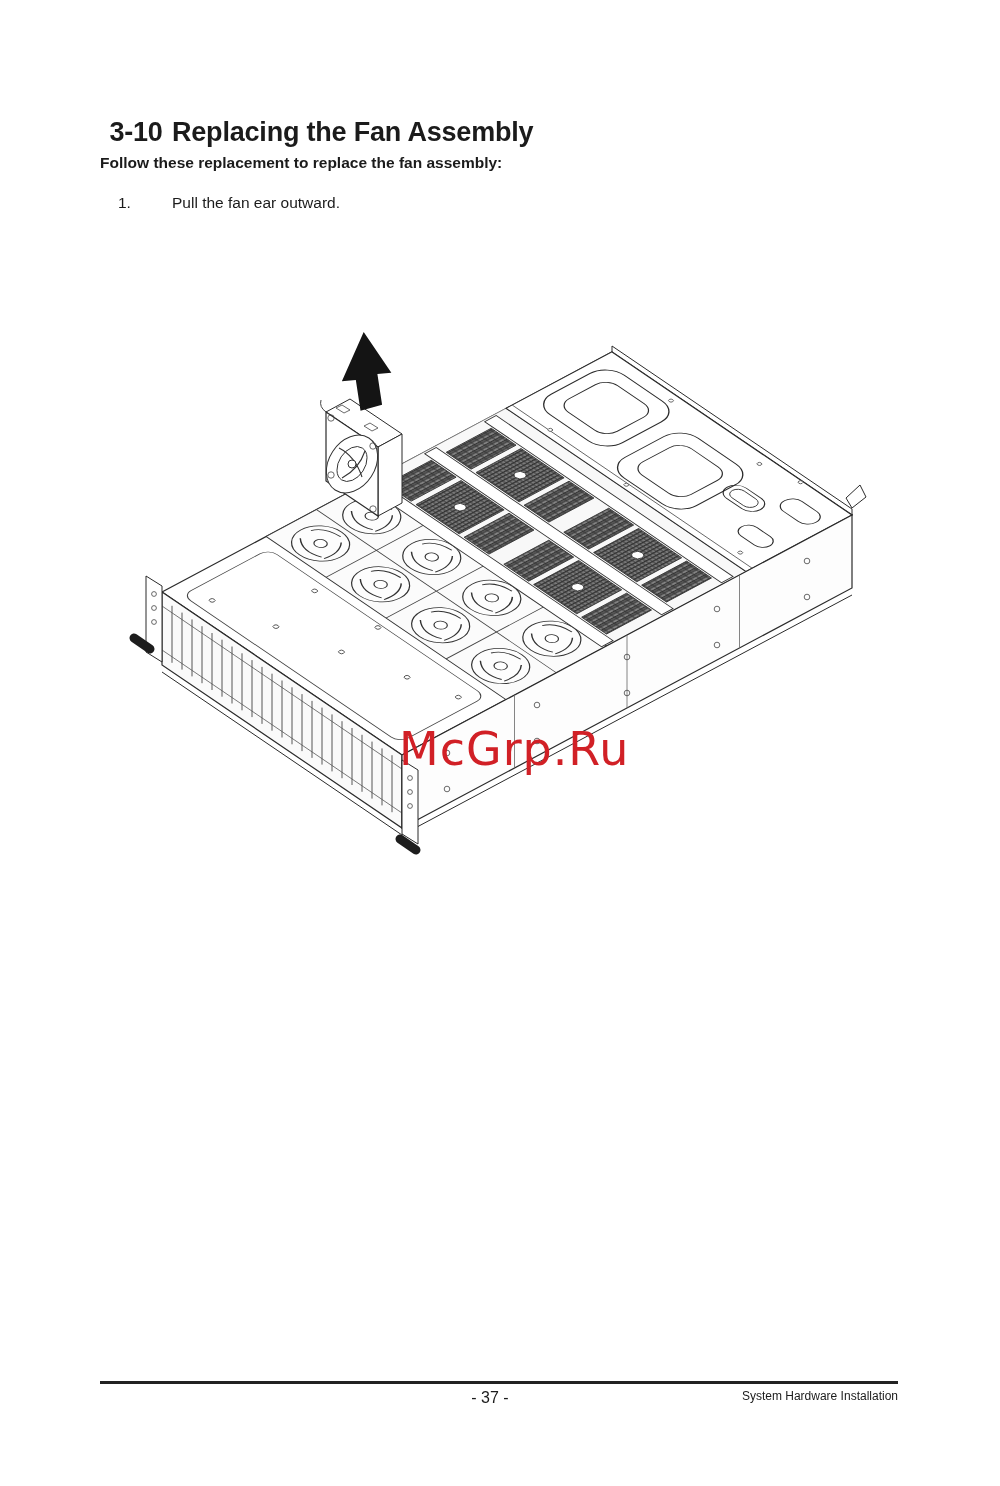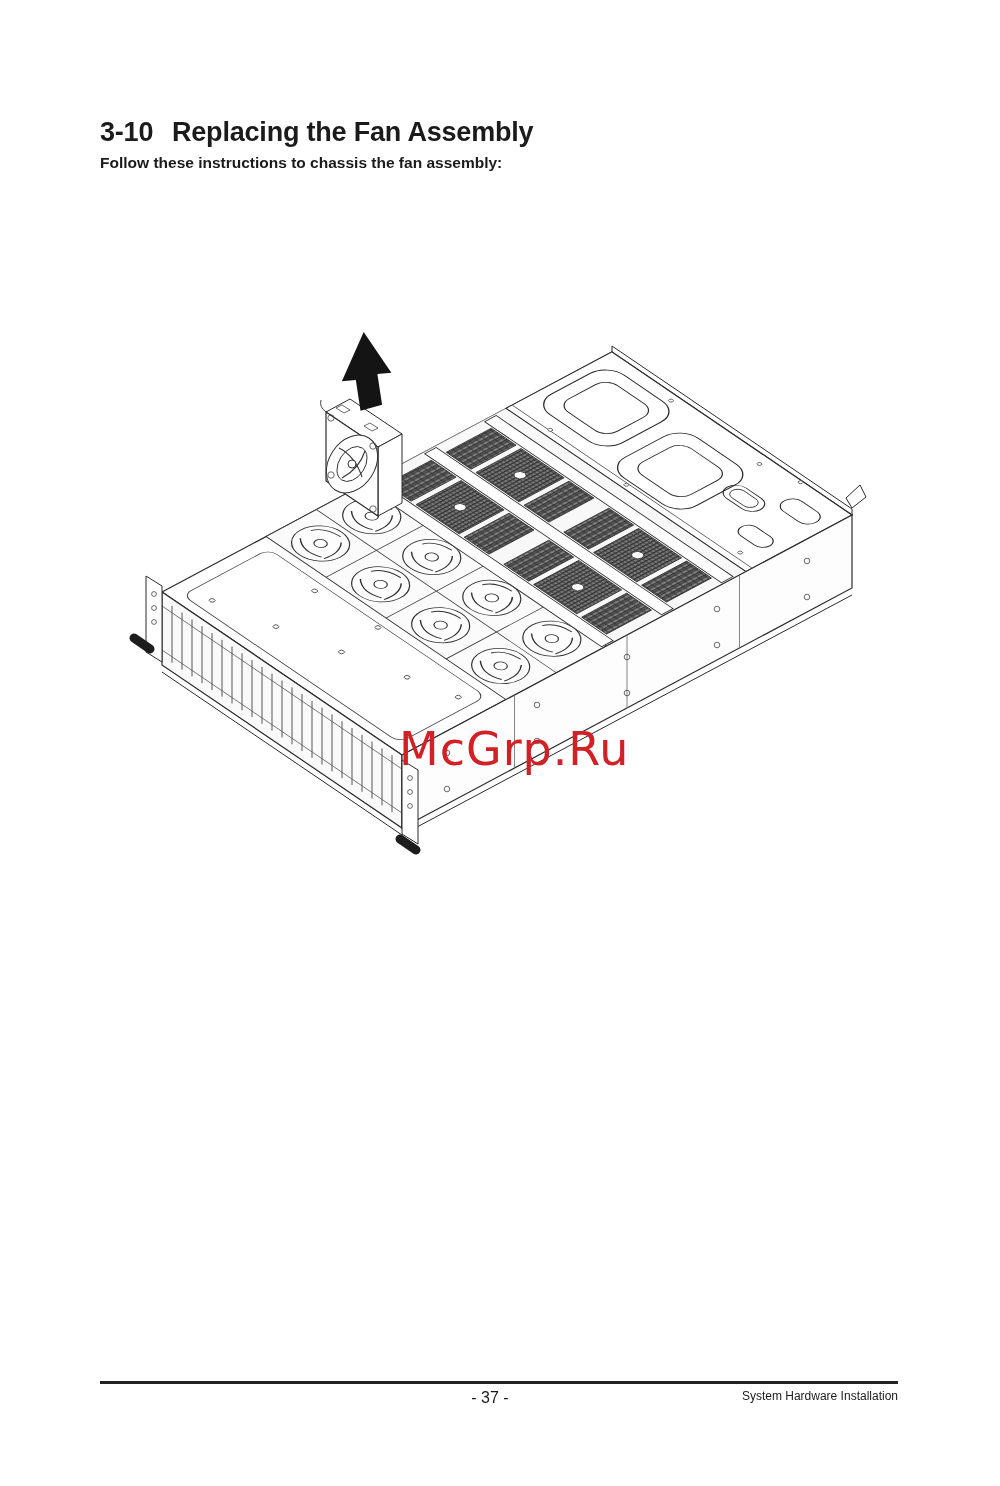--- a/index.html
+++ b/index.html
@@ -2,41 +2,42 @@
 <html><head>
 <meta charset="utf-8">
 <style>
   html,body{margin:0;padding:0;}
   body{
     width:1000px;height:1486px;position:relative;background:#ffffff;
     font-family:"Liberation Sans",sans-serif;color:#1b1b1b;overflow:hidden;
   }
   .section-heading{position:absolute;left:100px;top:99px;font-size:27px;font-weight:bold;
     letter-spacing:-0.2px;white-space:nowrap;}
-  .section-heading .num{display:inline-block;width:72px;}
+  .section-heading .num{display:inline-block;width:72px;text-align:center;}
   .intro{position:absolute;left:100px;top:138px;font-size:15.5px;font-weight:bold;white-space:nowrap;}
   .steps{position:absolute;left:118px;top:189px;margin:0;padding:0;list-style:none;font-size:15.5px;}
   .steps li{height:28px;line-height:28px;white-space:nowrap;}
   .steps .n{display:inline-block;width:54px;}
   .figure{position:absolute;left:100px;top:320px;width:800px;height:545px;}
   .figure svg{display:block;}
   .watermark{position:absolute;left:399px;top:722px;font-size:46px;
     font-family:"DejaVu Sans",sans-serif;color:#d12026;letter-spacing:1px;white-space:nowrap;}
   .footer-line{position:absolute;left:100px;top:1381px;width:798px;height:2.5px;background:#222;}
   .page-num{position:absolute;left:0;right:44px;top:1389px;text-align:center;font-size:16px;margin-left:24px;}
   .footer-title{position:absolute;right:102px;top:1389px;font-size:12px;}
 </style>
 </head>
 <body>
 
 <h1 class="section-heading"><span class="num">3-10</span><span>Replacing the Fan Assembly</span></h1>
 
-<p class="intro">Follow these instructions to chassis the fan assembly:</p>
+<p class="intro">Follow these replacement to replace the fan assembly:</p>
 
 <ol class="steps">
+  <li><span class="n">1.</span><span>Pull the fan ear outward.</span></li>
 </ol>
 
 <figure class="figure" style="margin:0;">
 <svg width="800" height="545" viewBox="0 0 800 545" fill="none" stroke="#333" stroke-width="1">
 
   <polygon points="62,272 302,435 752,195 512,32" fill="#ffffff" stroke="#2b2b2b" stroke-width="1.3"></polygon>
 
   <path d="M512 26 L752 189 M512 26 L512 32 M752 189 L752 195" stroke="#2b2b2b" stroke-width="1"></path>
 
   <g transform="matrix(0.828,0.563,0.882,-0.471,62,272)">

